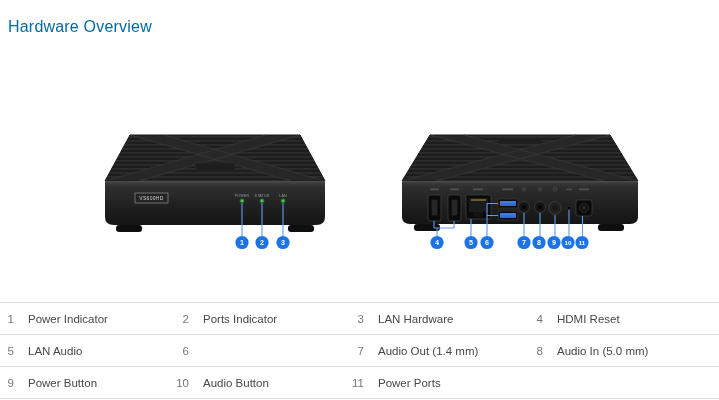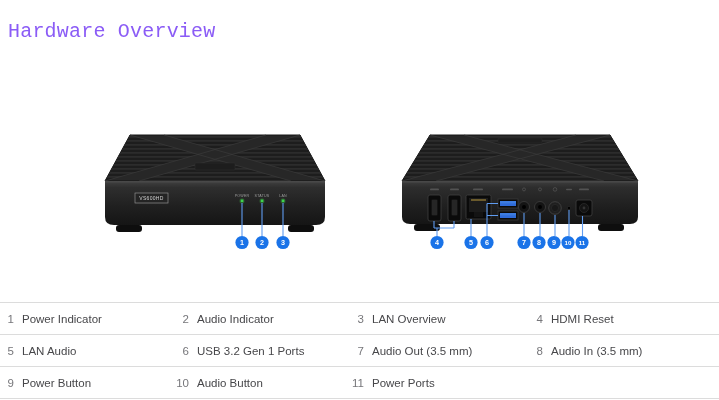--- a/index.html
+++ b/index.html
@@ -11,25 +11,24 @@
     width: 719px;
     height: 400px;
     background: #ffffff;
     overflow: hidden;
   }
 
   .page-title {
     position: absolute;
     left: 8px;
     top: 7px;
-    font-size: 20px;
+    font-size: 16px;
     font-weight: 500;
-    color: #8b5cf6;
+    color: #0369a1;
     letter-spacing: 0.2px;
-    font-family: Liberation Mono, monospace;
   }
 
   .dev { position: absolute; }
   .front-dev { left: 104px; top: 132px; width: 222px; height: 122px; }
   .rear-dev  { left: 398px; top: 132px; width: 242px; height: 122px; }
 
   .ledlab { font-size: 3.6px; fill: #9c9c9c; letter-spacing: 0.2px; }
   .callout-line { stroke: #5f9cf1; stroke-width: 1.1; fill: none; }
   .callout-circle { fill: #1a73e8; }
   .callout-num { font-size: 7.2px; font-weight: bold; fill: #ffffff; }
@@ -55,21 +54,21 @@
     overflow: hidden;
   }
   .legend-num {
     width: 14px;
     text-align: right;
     font-size: 11.5px;
     color: #76767a;
     flex: 0 0 auto;
   }
   .legend-label {
-    margin-left: 8px;
+    margin-left: 14px;
     font-size: 11.5px;
     color: #47474a;
     white-space: nowrap;
   }
 </style>
 </head>
 <body>
 
 <div class="page">
 
@@ -260,47 +259,46 @@
   </svg>
 
   <div class="legend">
     <div class="legend-row">
       <div class="legend-cell">
         <span class="legend-num">1</span>
         <span class="legend-label">Power Indicator</span>
       </div>
       <div class="legend-cell">
         <span class="legend-num">2</span>
-        <span class="legend-label">Audio Indicator</span>
+        <span class="legend-label">Ports Indicator</span>
       </div>
       <div class="legend-cell">
         <span class="legend-num">3</span>
-        <span class="legend-label">LAN Overview</span>
+        <span class="legend-label">LAN Hardware</span>
       </div>
       <div class="legend-cell">
         <span class="legend-num">4</span>
         <span class="legend-label">HDMI Reset</span>
       </div>
     </div>
     <div class="legend-row">
       <div class="legend-cell">
         <span class="legend-num">5</span>
         <span class="legend-label">LAN Audio</span>
       </div>
       <div class="legend-cell">
         <span class="legend-num">6</span>
-        <span class="legend-label">USB 3.2 Gen 1 Ports</span>
       </div>
       <div class="legend-cell">
         <span class="legend-num">7</span>
-        <span class="legend-label">Audio Out (3.5 mm)</span>
+        <span class="legend-label">Audio Out (1.4 mm)</span>
       </div>
       <div class="legend-cell">
         <span class="legend-num">8</span>
-        <span class="legend-label">Audio In (3.5 mm)</span>
+        <span class="legend-label">Audio In (5.0 mm)</span>
       </div>
     </div>
     <div class="legend-row">
       <div class="legend-cell">
         <span class="legend-num">9</span>
         <span class="legend-label">Power Button</span>
       </div>
       <div class="legend-cell">
         <span class="legend-num">10</span>
         <span class="legend-label">Audio Button</span>

